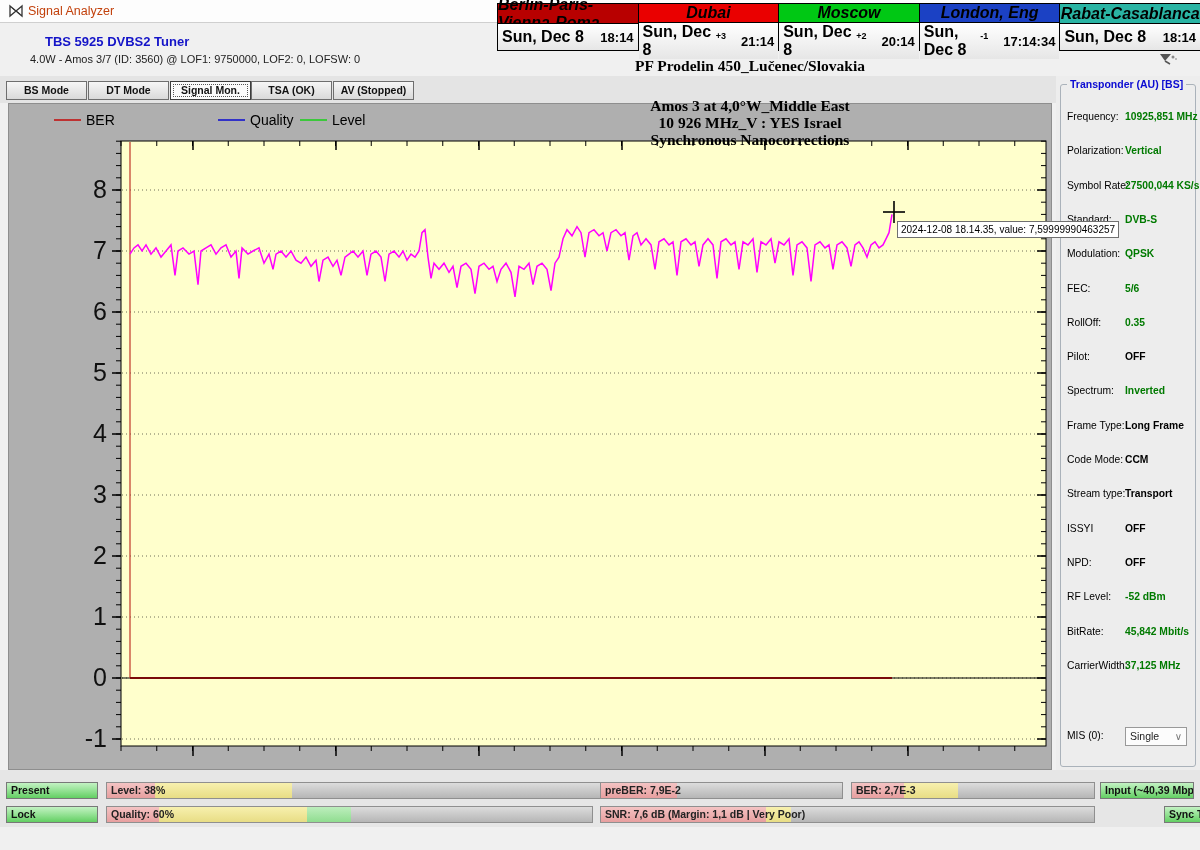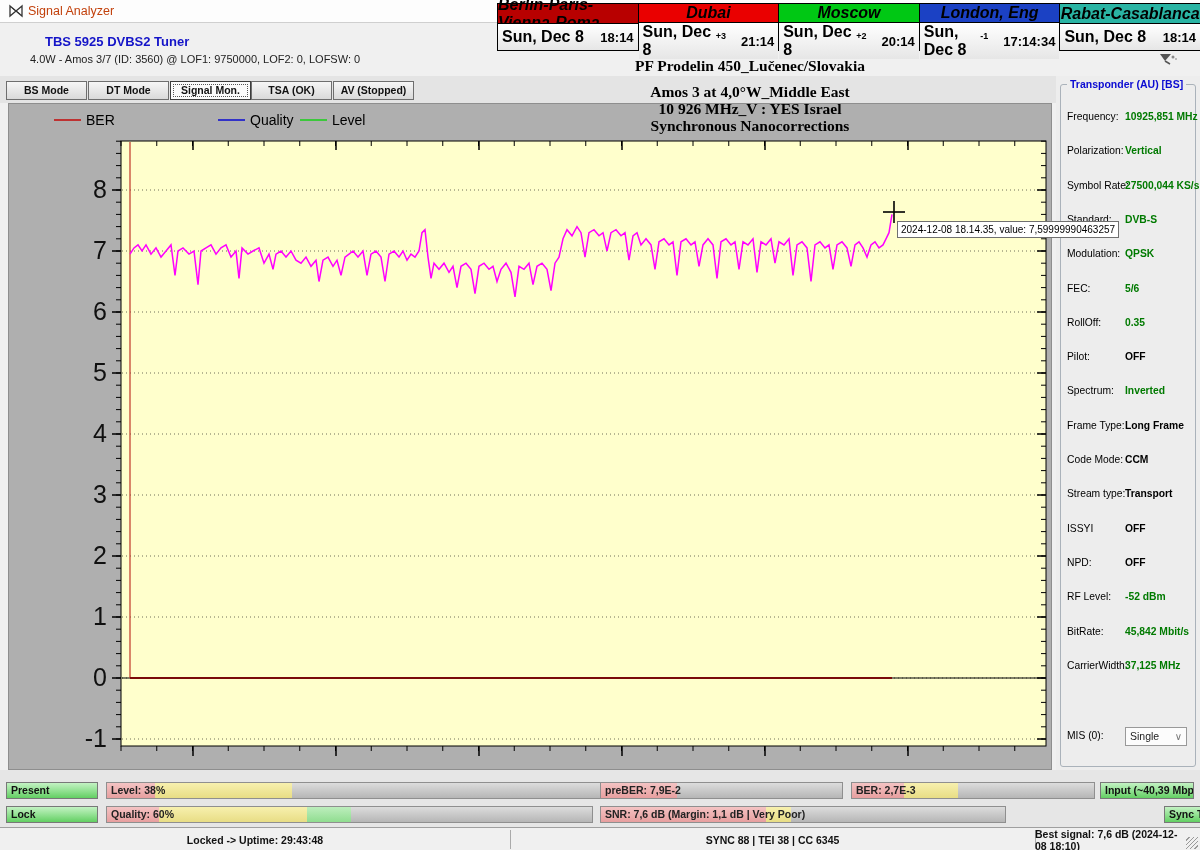--- a/index.html
+++ b/index.html
@@ -23,21 +23,21 @@
   .clock .tm{font-size:13px;margin-left:auto;}
   .clock .off + .tm{margin-left:9px;}
 
   
   #tuner-name{position:absolute;left:45px;top:34px;font-size:13px;font-weight:bold;color:#1414c8;}
   #tuner-detail{position:absolute;left:30px;top:53px;font-size:11px;color:#222;}
 
   
   #station{position:absolute;left:400px;top:57px;width:700px;text-align:center;z-index:30;
     font-family:"Liberation Serif",serif;font-weight:bold;font-size:15.5px;color:#000;line-height:17px;}
-  #station .l2{margin-top:9px;}
+  #station .l2{margin-top:23px;}
 
   
   #tabstrip{position:absolute;left:0;top:76px;width:1056px;height:27px;background:#e4e4e4;}
   .tab{position:absolute;top:5px;height:17px;width:79px;background:linear-gradient(#f6f6f6,#d9d9d9);
     border:1px solid #6e6e6e;font-size:10.5px;font-weight:bold;color:#111;text-align:center;line-height:16px;cursor:default;}
   .tab.active{background:#fbfbfb;border-color:#3c3c3c;outline:1px dotted #555;outline-offset:-4px;}
 
   
   #chartbox{position:absolute;left:8px;top:103px;width:1044px;height:667px;background:#afafaf;
     border:1px solid #8e8e8e;box-sizing:border-box;}
@@ -501,32 +501,24 @@
 
     <div class="bar" style="left:600px;top:12px;width:243px;">
       <div class="seg pink" style="left:0;width:76px;"></div>
       <span class="lab">preBER: 7,9E-2</span>
     </div>
     <div class="bar" style="left:851px;top:12px;width:244px;">
       <div class="seg pink" style="left:0;width:52px;"></div>
       <div class="seg yellow" style="left:52px;width:54px;"></div>
       <span class="lab">BER: 2,7E-3</span>
     </div>
-    <div class="bar" style="left:600px;top:36px;width:406px;">
+    <div class="bar" style="left:600px;top:36px;width:495px;">
       <div class="seg pink" style="left:0;width:165px;"></div>
       <div class="seg yellow" style="left:165px;width:25px;"></div>
       <span class="lab">SNR: 7,6 dB (Margin: 1,1 dB | Very Poor)</span>
     </div>
 
     <div class="badge" style="left:1100px;top:12px;width:94px;">Input (~40,39 Mbps)</div>
     <div class="badge" style="left:1164px;top:36px;width:80px;">Sync TS</div>
   </div>
 
-  <div id="bottombar">
-    <div class="sb-cell" style="left:0;width:510px;">Locked -&gt; Uptime: 29:43:48</div>
-    <div class="sb-div" style="left:510px;"></div>
-    <div class="sb-cell" style="left:510px;width:525px;">SYNC 88 | TEI 38 | CC 6345</div>
-    <div class="sb-div" style="left:1035px;"></div>
-    <div class="sb-cell" style="left:1035px;width:150px;">Best signal: 7,6 dB (2024-12-08 18:10)</div>
-    <div id="grip"></div>
-  </div>
 
 </div>
 
 </body></html>

